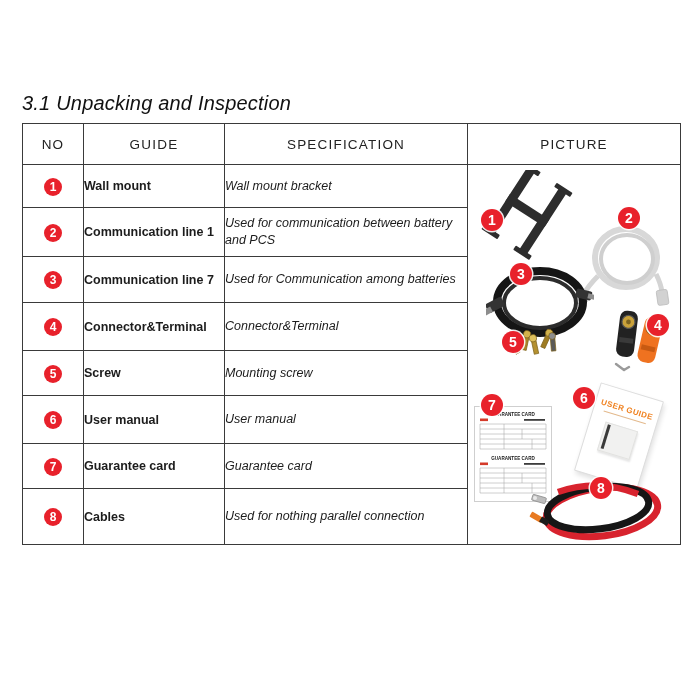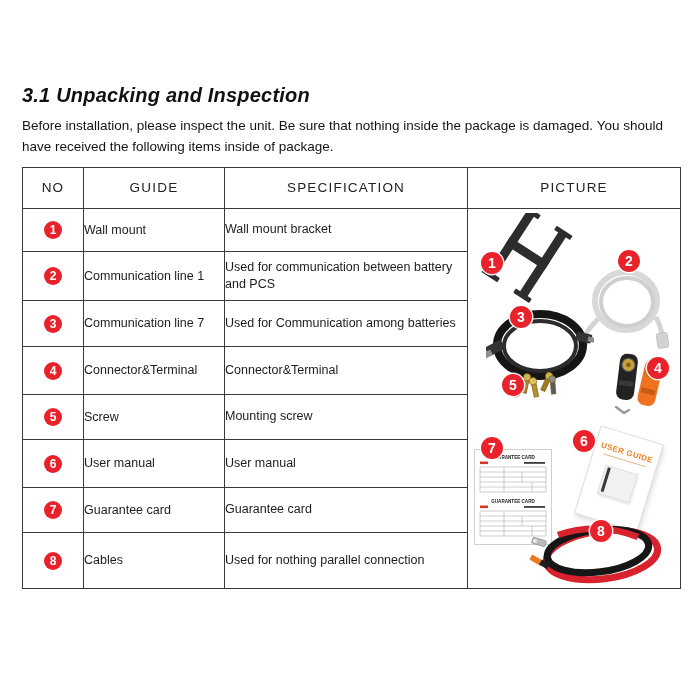--- a/index.html
+++ b/index.html
@@ -3,42 +3,42 @@
 <meta charset="utf-8">
 <style>
   html,body{margin:0;padding:0;}
   body{
     width:700px;height:700px;background:#ffffff;
     font-family:"Liberation Sans", sans-serif;color:#1a1a1a;
     position:relative;overflow:hidden;
   }
   .content{position:absolute;left:22px;top:84px;width:658px;}
   .section-title{
-    font-size:20px;font-weight:bold;font-style:italic;color:#111;
-    margin:0 0 8px 0;letter-spacing:0.2px;
+    font-size:20px;font-weight:normal;font-style:italic;color:#111;
+    margin:8px 0 8px 0;letter-spacing:0.2px;
   }
   .intro{
     font-size:13.5px;line-height:1.58;color:#141414;margin:0 0 9px 0;width:660px;
   }
   table.parts{
     border-collapse:collapse;table-layout:fixed;width:658px;
   }
   table.parts th, table.parts td{
     border:1px solid #3a3a3a;padding:0;vertical-align:middle;
   }
   th.hdr{
     font-size:13.5px;font-weight:normal;color:#222;letter-spacing:1.2px;
     text-align:center;height:40px;background:#fff;
   }
   td.no-cell{text-align:center;}
   td.name-cell, td.spec-cell{
     font-size:12.5px;color:#1c1c1c;text-align:left;
   }
-  td.name-cell{padding-left:11px;padding-right:2px;}
-  td.spec-cell{padding-left:10px;padding-right:4px;line-height:1.35;}
+  td.name-cell{padding-left:11px;padding-right:2px;font-weight:bold;}
+  td.spec-cell{padding-left:10px;padding-right:4px;line-height:1.35;font-style:italic;}
   tr.r1 td{height:42px;} tr.r2 td{height:48px;} tr.r3 td{height:45px;}
   tr.r4 td{height:47px;} tr.r5 td{height:44px;} tr.r6 td{height:47px;}
   tr.r7 td{height:44px;} tr.r8 td{height:55px;}
   .nbadge{
     display:inline-flex;align-items:center;justify-content:center;
     width:18px;height:18px;border-radius:50%;
     background:#e8212b;color:#fff;font-size:12px;font-weight:bold;line-height:1;
   }
   td.pic-cell{vertical-align:top;padding:0;}
   .pic-stage{position:relative;width:100%;height:378px;}
@@ -67,21 +67,20 @@
   }
   .booklet .ug-thumb-stripe{
     position:absolute;left:2px;top:1px;width:3px;height:25px;background:#3a3a3a;
   }
 </style>
 </head>
 <body>
 
 <div class="content">
   <h1 class="section-title">3.1 Unpacking and Inspection</h1>
-  <p class="intro">Before installation, please inspect the unit. Be sure that nothing inside the package is damaged. You should have received the following items inside of package.</p>
 
   <table class="parts">
     <colgroup>
       <col style="width:61px">
         <col style="width:141px">
         <col style="width:243px">
         <col style="width:213px">
     </colgroup>
     <thead>
       <tr>

